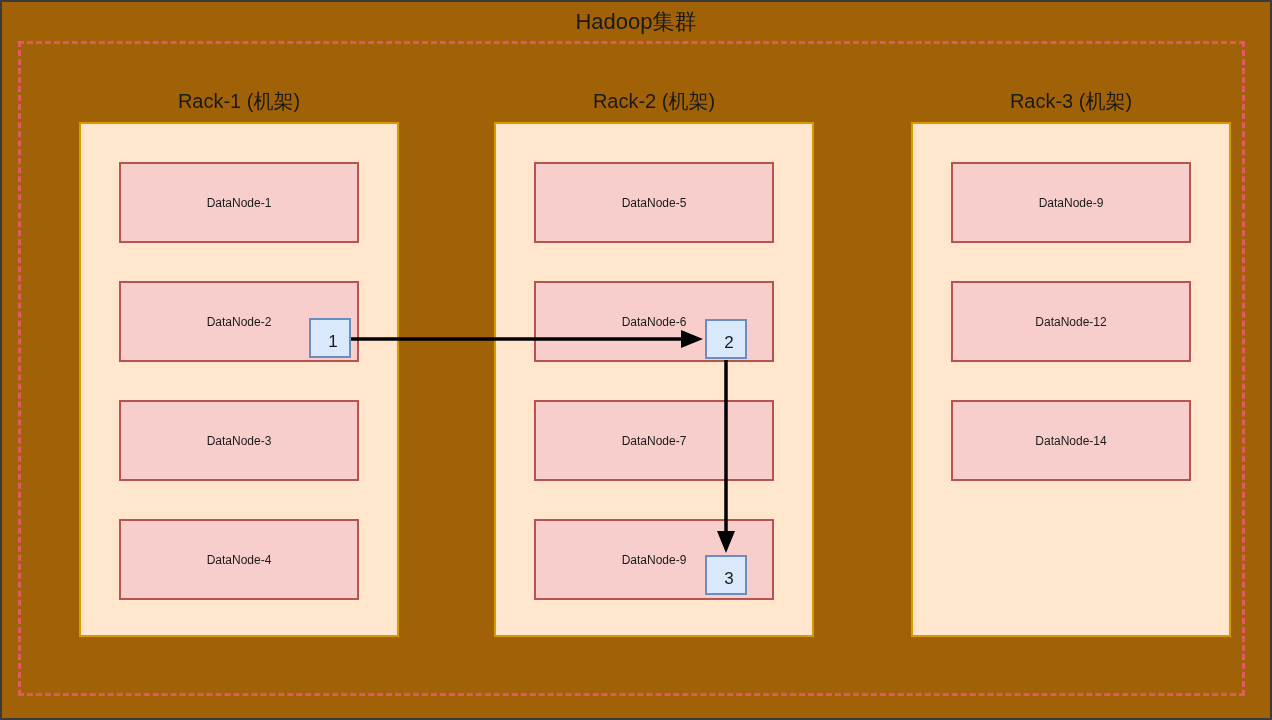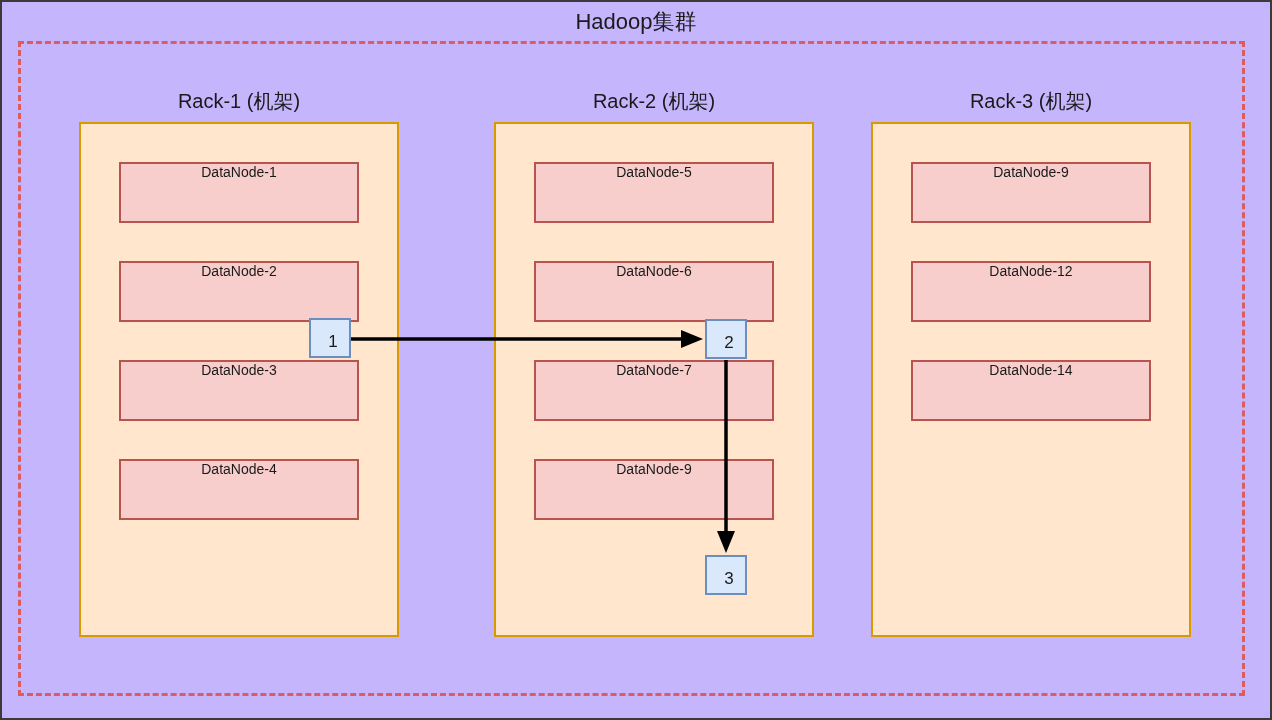--- a/index.html
+++ b/index.html
@@ -8,21 +8,21 @@
     background: #ffffff;
     font-family: "Liberation Sans", "DejaVu Sans", sans-serif;
     color: #1a1a1a;
   }
   .frame {
     position: relative;
     width: 1272px;
     height: 720px;
     box-sizing: border-box;
     border: 2px solid var(--frame-border, #3a3a3a);
-    background: #c4b5fd;
+    background: #a16207;
     overflow: hidden;
   }
   .cluster-title {
     position: absolute;
     top: 6px;
     left: 0;
     width: 100%;
     text-align: center;
     font-size: 22px;
     line-height: 28px;
@@ -60,26 +60,27 @@
     border: 2px solid var(--rack-border, #d79b00);
     padding-top: 38px;
     display: flex;
     flex-direction: column;
     align-items: center;
     gap: 38px;
   }
   .node {
     box-sizing: border-box;
     width: 240px;
-    height: 61px;
+    height: 81px;
     background: var(--node-fill, #f8cecc);
     border: 2px solid var(--node-border, #b85450);
     display: flex;
+    align-items: center;
     justify-content: center;
-    font-size: 14px;
+    font-size: 12px;
     flex: 0 0 auto;
   }
   .arrows-layer {
     position: absolute;
     left: 0;
     top: 0;
     z-index: 2;
     pointer-events: none;
   }
   .arrows-layer line {
@@ -145,21 +146,21 @@
             <span>DataNode-6</span>
           </div>
           <div class="node">
             <span>DataNode-7</span>
           </div>
           <div class="node">
             <span>DataNode-9</span>
           </div>
         </div>
       </div>
-      <div class="rack" style="left: 869px;">
+      <div class="rack" style="left: 909px;">
         <div class="rack-title">Rack-3 (机架)</div>
         <div class="rack-box">
           <div class="node">
             <span>DataNode-9</span>
           </div>
           <div class="node">
             <span>DataNode-12</span>
           </div>
           <div class="node">
             <span>DataNode-14</span>

